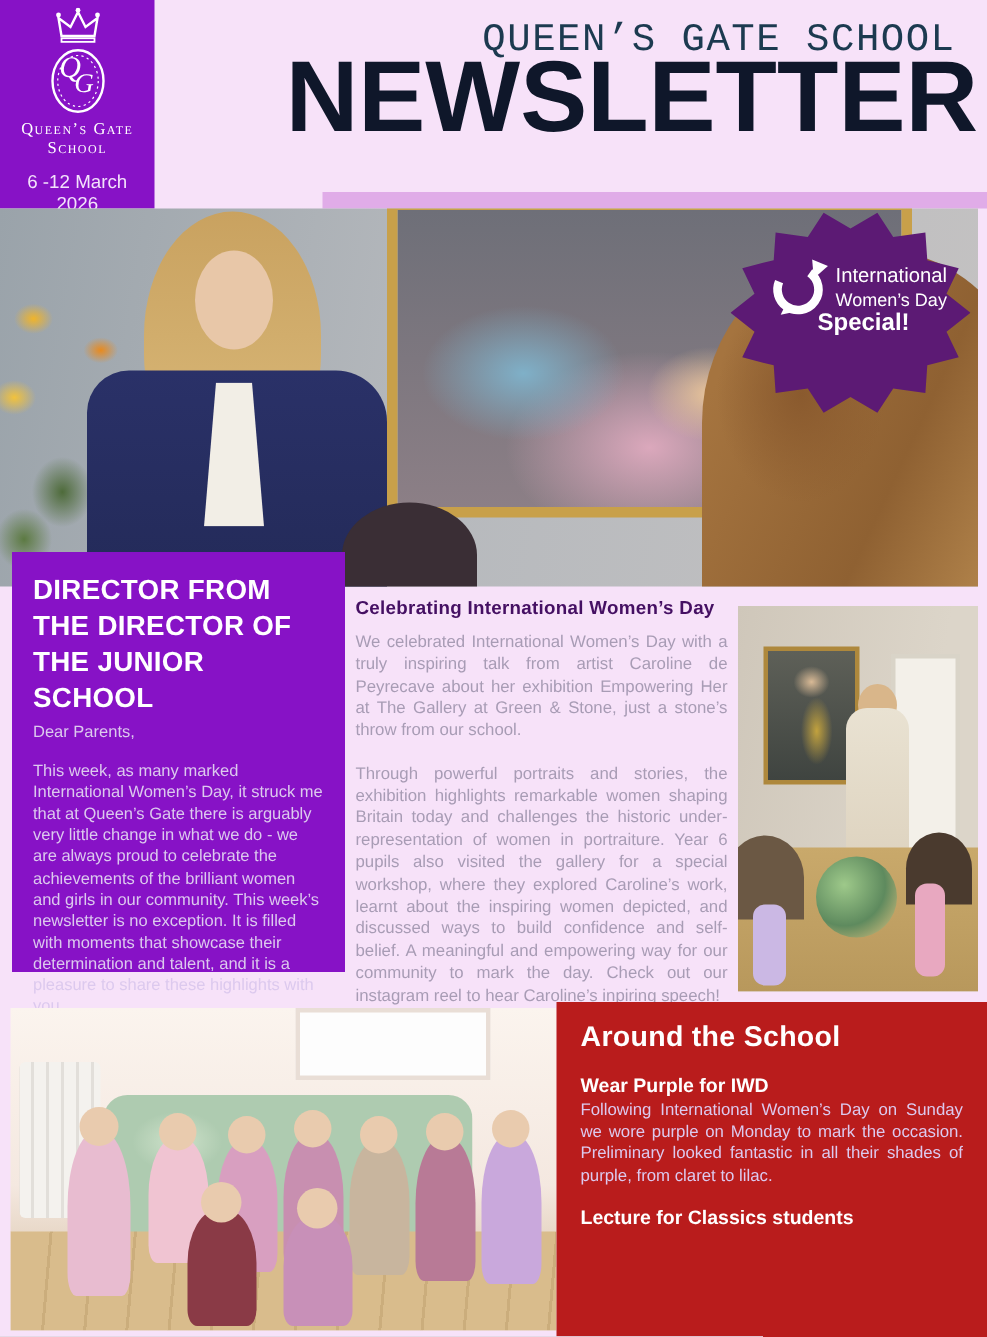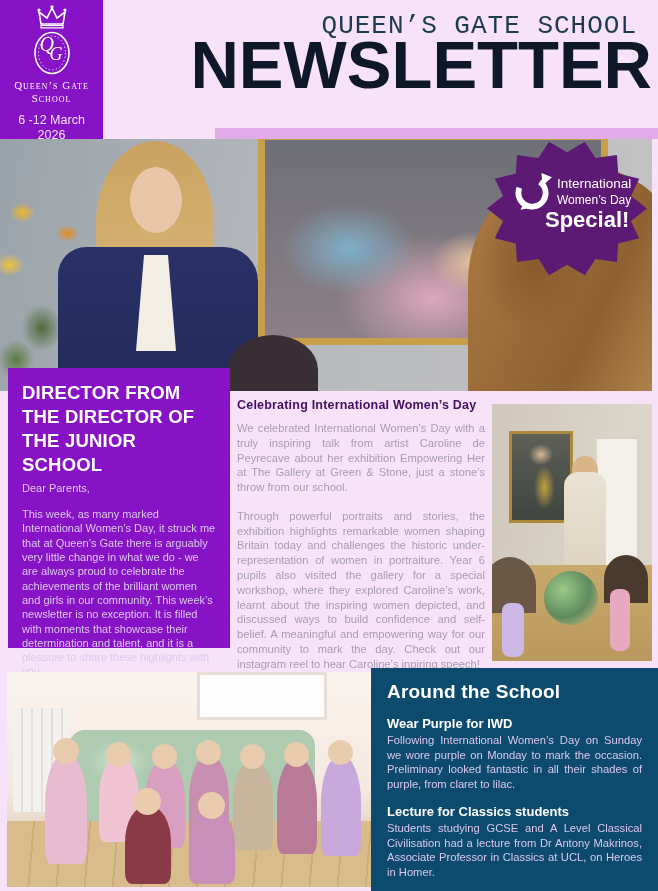--- a/index.html
+++ b/index.html
@@ -103,36 +103,36 @@
     background:radial-gradient(30px 20px at 20% 30%, #CFE2CB, rgba(0,0,0,0)), #AECBB0; }
   .bp-kid { position:absolute; border-radius:46% 46% 14% 14%; }
   .bp-head { position:absolute; border-radius:50%; background:#E9CBAE; }
   
   .badge { position:absolute; left:487px; top:140px; width:160px; height:137px; }
   .badge svg.star { position:absolute; left:0; top:0; }
   .badge-inner { position:absolute; left:0; top:0; width:100%; height:100%; color:#fff; }
   .badge-logo { position:absolute; left:24px; top:32px; }
   .badge-l1 { position:absolute; left:70px; top:36px; font-size:13.5px; }
   .badge-l2 { position:absolute; left:70px; top:53px; font-size:12px; }
-  .badge-l3 { position:absolute; left:58px; top:67px; font-size:22px; font-weight:700; }
+  .badge-l3 { position:absolute; left:58px; top:67px; font-size:16px; font-weight:700; }
   
   .msg-box { position:absolute; left:8px; top:368px; width:222px; height:280px;
     background:#8712C6; color:#DCC9EE; padding:13px 14px; }
   .msg-heading { color:#fff; font-size:18.5px; font-weight:700; line-height:1.3; letter-spacing:.2px; }
   .msg-sal { font-size:11px; margin-top:5px; }
   .msg-body { font-size:11px; line-height:1.3; margin-top:13px; }
   .msg-close { font-size:11px; line-height:1.3; margin-top:13px; }
   
   .mid-col { position:absolute; left:237px; top:398px; width:248px; }
   .mid-heading { color:#451063; font-size:12.5px; font-weight:700; letter-spacing:.2px; }
   .mid-para { color:#A89CB5; font-size:11.2px; line-height:1.32; text-align:justify; margin-top:9px; }
   .mid-para + .mid-para { margin-top:14px; }
   
   .around-box { position:absolute; left:371px; top:668px; width:287px; height:223px;
-    background:#0c4a6e; color:#DCC9EE; padding:13px 16px; }
+    background:#b91c1c; color:#DCC9EE; padding:13px 16px; }
   .around-heading { color:#fff; font-size:19px; font-weight:700; letter-spacing:.2px; }
   .around-item-title { color:#fff; font-size:13px; font-weight:700; margin-top:13px; }
   .around-item-body { font-size:11.2px; line-height:1.3; text-align:justify; margin-top:2px; }
 </style>
 </head>
 <body>
 
 <div class="page">
 
   <div class="logo-box">
@@ -248,17 +248,16 @@
   </div>
 
   <div class="around-box">
     <div class="around-heading">Around the School</div>
     <div class="around-item">
       <div class="around-item-title">Wear Purple for IWD</div>
       <div class="around-item-body">Following International Women’s Day on Sunday we wore purple on Monday to mark the occasion. Preliminary looked fantastic in all their shades of purple, from claret to lilac.</div>
     </div>
     <div class="around-item">
       <div class="around-item-title">Lecture for Classics students</div>
-      <div class="around-item-body">Students studying GCSE and A Level Classical Civilisation had a lecture from Dr Antony Makrinos, Associate Professor in Classics at UCL, on Heroes in Homer.</div>
     </div>
   </div>
 
 </div>
 
 </body></html>

